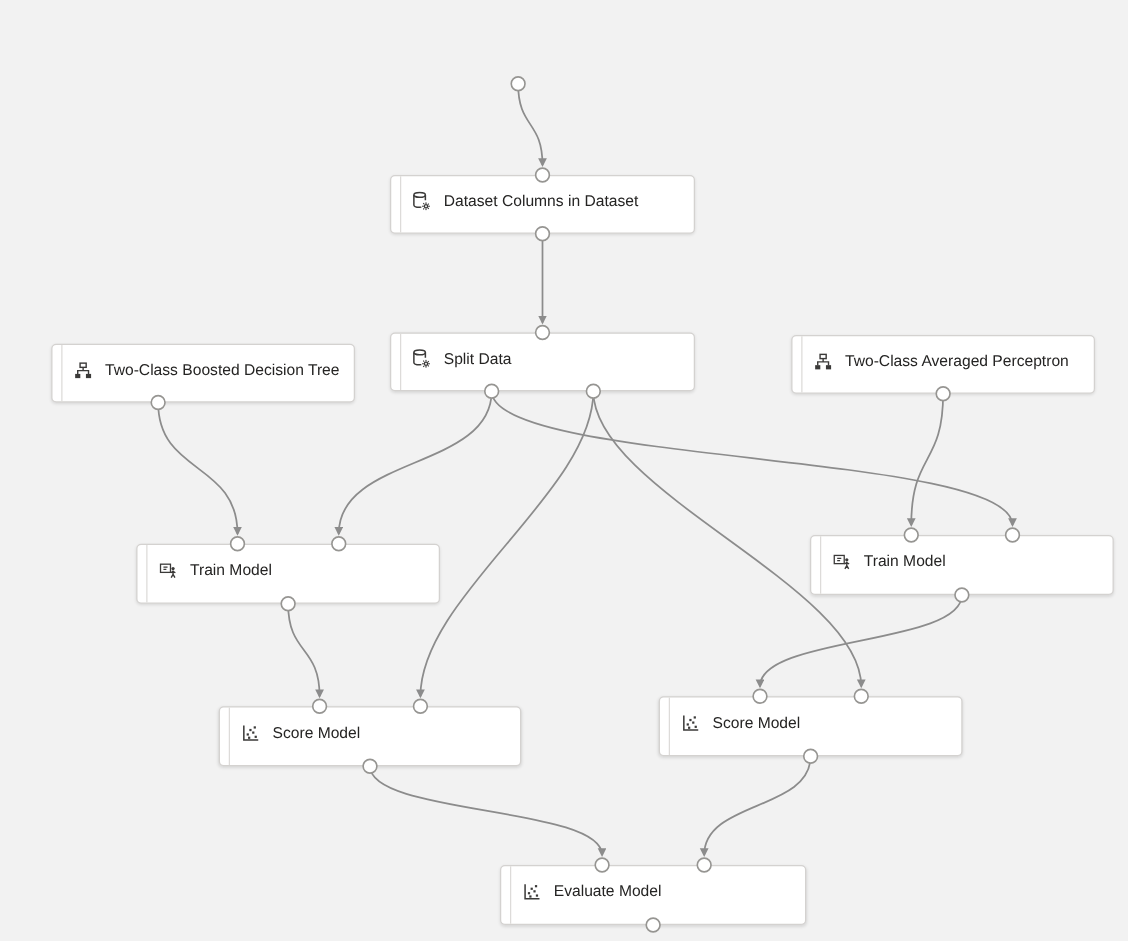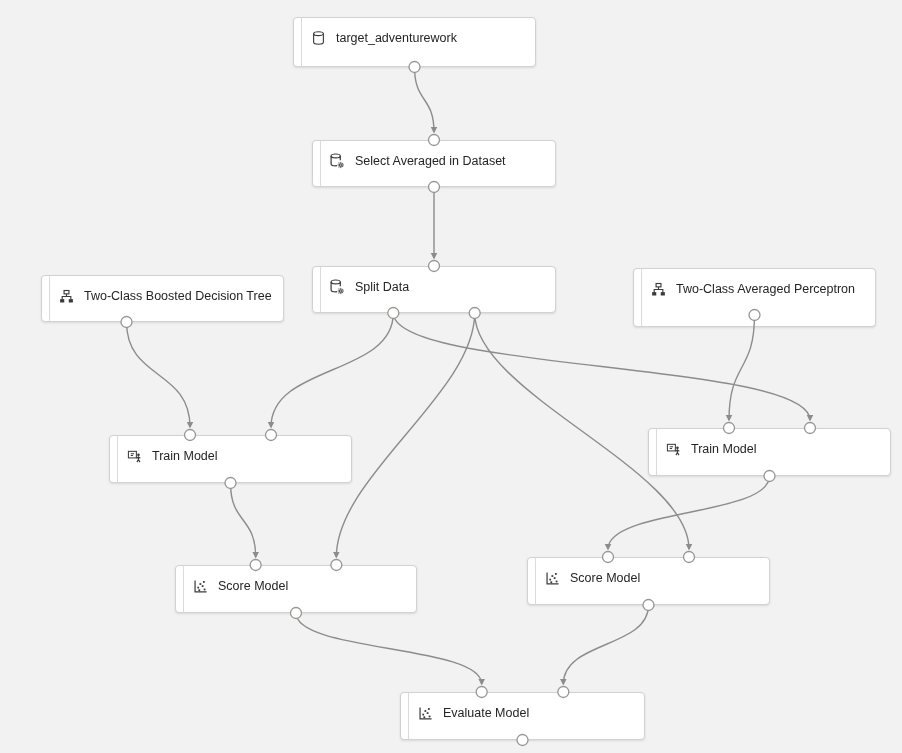--- a/index.html
+++ b/index.html
@@ -66,31 +66,20 @@
   #edge-layer circle.port {
     fill: #ffffff;
     stroke: #969592;
     stroke-width: 1.3;
   }
 </style>
 </head>
 <body>
 
 <div id="canvas">
-    <div class="node" style="left: 293px; top: 17px; width: 243px; height: 50px;">
-      <span class="icon">
-        <svg width="15" height="16" viewBox="0 0 16 16">
-          <g fill="none" stroke="#3b3a39" stroke-width="1.2">
-            <ellipse cx="8" cy="3.4" rx="5.2" ry="2.1"></ellipse>
-            <path d="M2.8 3.4 V12.6 C2.8 13.8 5.1 14.7 8 14.7 C10.9 14.7 13.2 13.8 13.2 12.6 V3.4"></path>
-          </g>
-        </svg>
-      </span>
-      <span class="label">target_adventurework</span>
-    </div>
     <div class="node" style="left: 312px; top: 140px; width: 244px; height: 47px;">
       <span class="icon">
         <svg width="16" height="16" viewBox="0 0 16 16">
           <g fill="none" stroke="#3b3a39" stroke-width="1.2">
             <ellipse cx="6.7" cy="2.9" rx="4.6" ry="1.9"></ellipse>
             <path d="M2.1 2.9 V10.9 C2.1 11.9 4.1 12.8 6.7 12.8 C7.2 12.8 7.7 12.77 8.1 12.7"></path>
             <path d="M11.3 2.9 V7.2"></path>
           </g>
           <g fill="#3b3a39">
             <circle cx="11.8" cy="12.0" r="1.3" fill="none" stroke="#3b3a39" stroke-width="1.1"></circle>
@@ -98,21 +87,21 @@
             <rect x="11.35" y="13.8" width="0.9" height="1.3"></rect>
             <rect x="8.7" y="11.55" width="1.3" height="0.9"></rect>
             <rect x="13.6" y="11.55" width="1.3" height="0.9"></rect>
             <rect x="9.4" y="9.5" width="1.1" height="0.9" transform="rotate(45 9.95 9.95)"></rect>
             <rect x="13.1" y="13.2" width="1.1" height="0.9" transform="rotate(45 13.65 13.65)"></rect>
             <rect x="9.4" y="13.6" width="1.1" height="0.9" transform="rotate(-45 9.95 14.05)"></rect>
             <rect x="13.1" y="9.9" width="1.1" height="0.9" transform="rotate(-45 13.65 10.35)"></rect>
           </g>
         </svg>
       </span>
-      <span class="label">Select Averaged in Dataset</span>
+      <span class="label">Dataset Columns in Dataset</span>
     </div>
     <div class="node" style="left: 312px; top: 266px; width: 244px; height: 47px;">
       <span class="icon">
         <svg width="16" height="16" viewBox="0 0 16 16">
           <g fill="none" stroke="#3b3a39" stroke-width="1.2">
             <ellipse cx="6.7" cy="2.9" rx="4.6" ry="1.9"></ellipse>
             <path d="M2.1 2.9 V10.9 C2.1 11.9 4.1 12.8 6.7 12.8 C7.2 12.8 7.7 12.77 8.1 12.7"></path>
             <path d="M11.3 2.9 V7.2"></path>
           </g>
           <g fill="#3b3a39">
@@ -138,21 +127,21 @@
             <path d="M8 5.2 V8 M3.4 11 V8 H12.6 V11"></path>
           </g>
           <g fill="#3b3a39">
             <rect x="1.2" y="10.8" width="4.4" height="3.6"></rect>
             <rect x="10.4" y="10.8" width="4.4" height="3.6"></rect>
           </g>
         </svg>
       </span>
       <span class="label">Two-Class Boosted Decision Tree</span>
     </div>
-    <div class="node" style="left: 633px; top: 268px; width: 243px; height: 59px;">
+    <div class="node" style="left: 633px; top: 268px; width: 243px; height: 47px;">
       <span class="icon">
         <svg width="15" height="15" viewBox="0 0 16 16">
           <g fill="none" stroke="#3b3a39" stroke-width="1.2">
             <rect x="5.4" y="1.6" width="5.2" height="3.6"></rect>
             <path d="M8 5.2 V8 M3.4 11 V8 H12.6 V11"></path>
           </g>
           <g fill="#3b3a39">
             <rect x="1.2" y="10.8" width="4.4" height="3.6"></rect>
             <rect x="10.4" y="10.8" width="4.4" height="3.6"></rect>
           </g>

